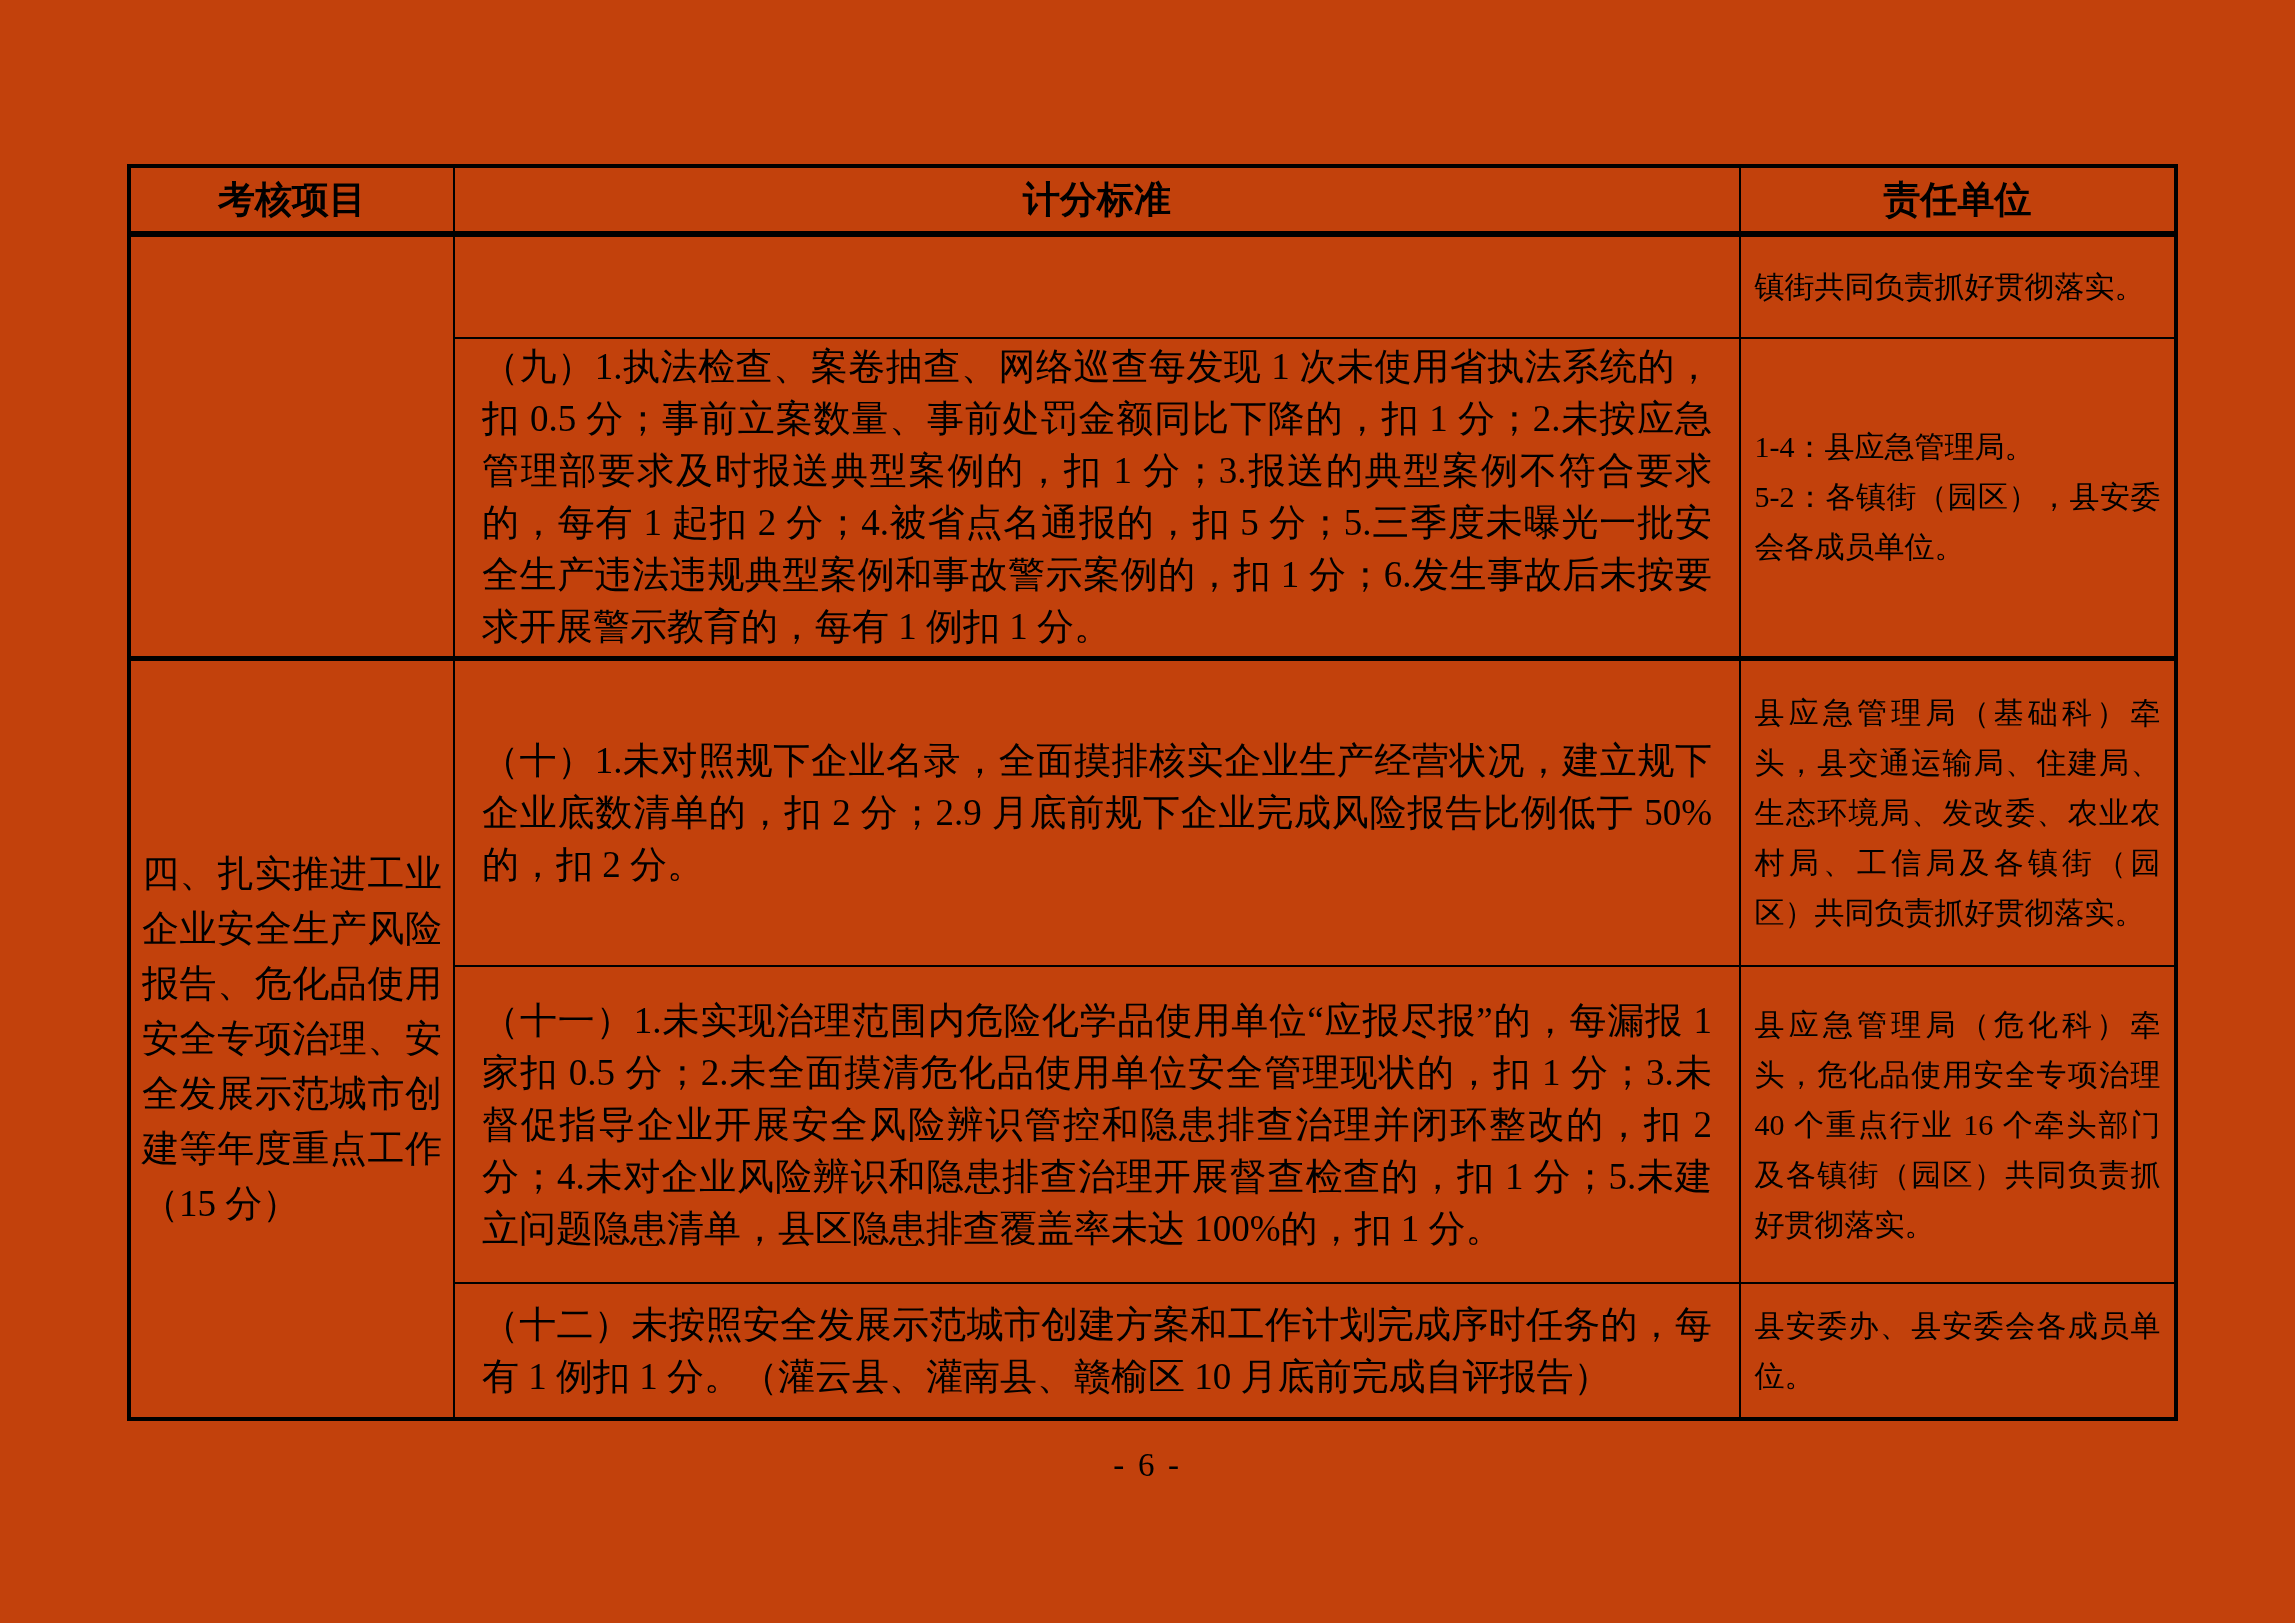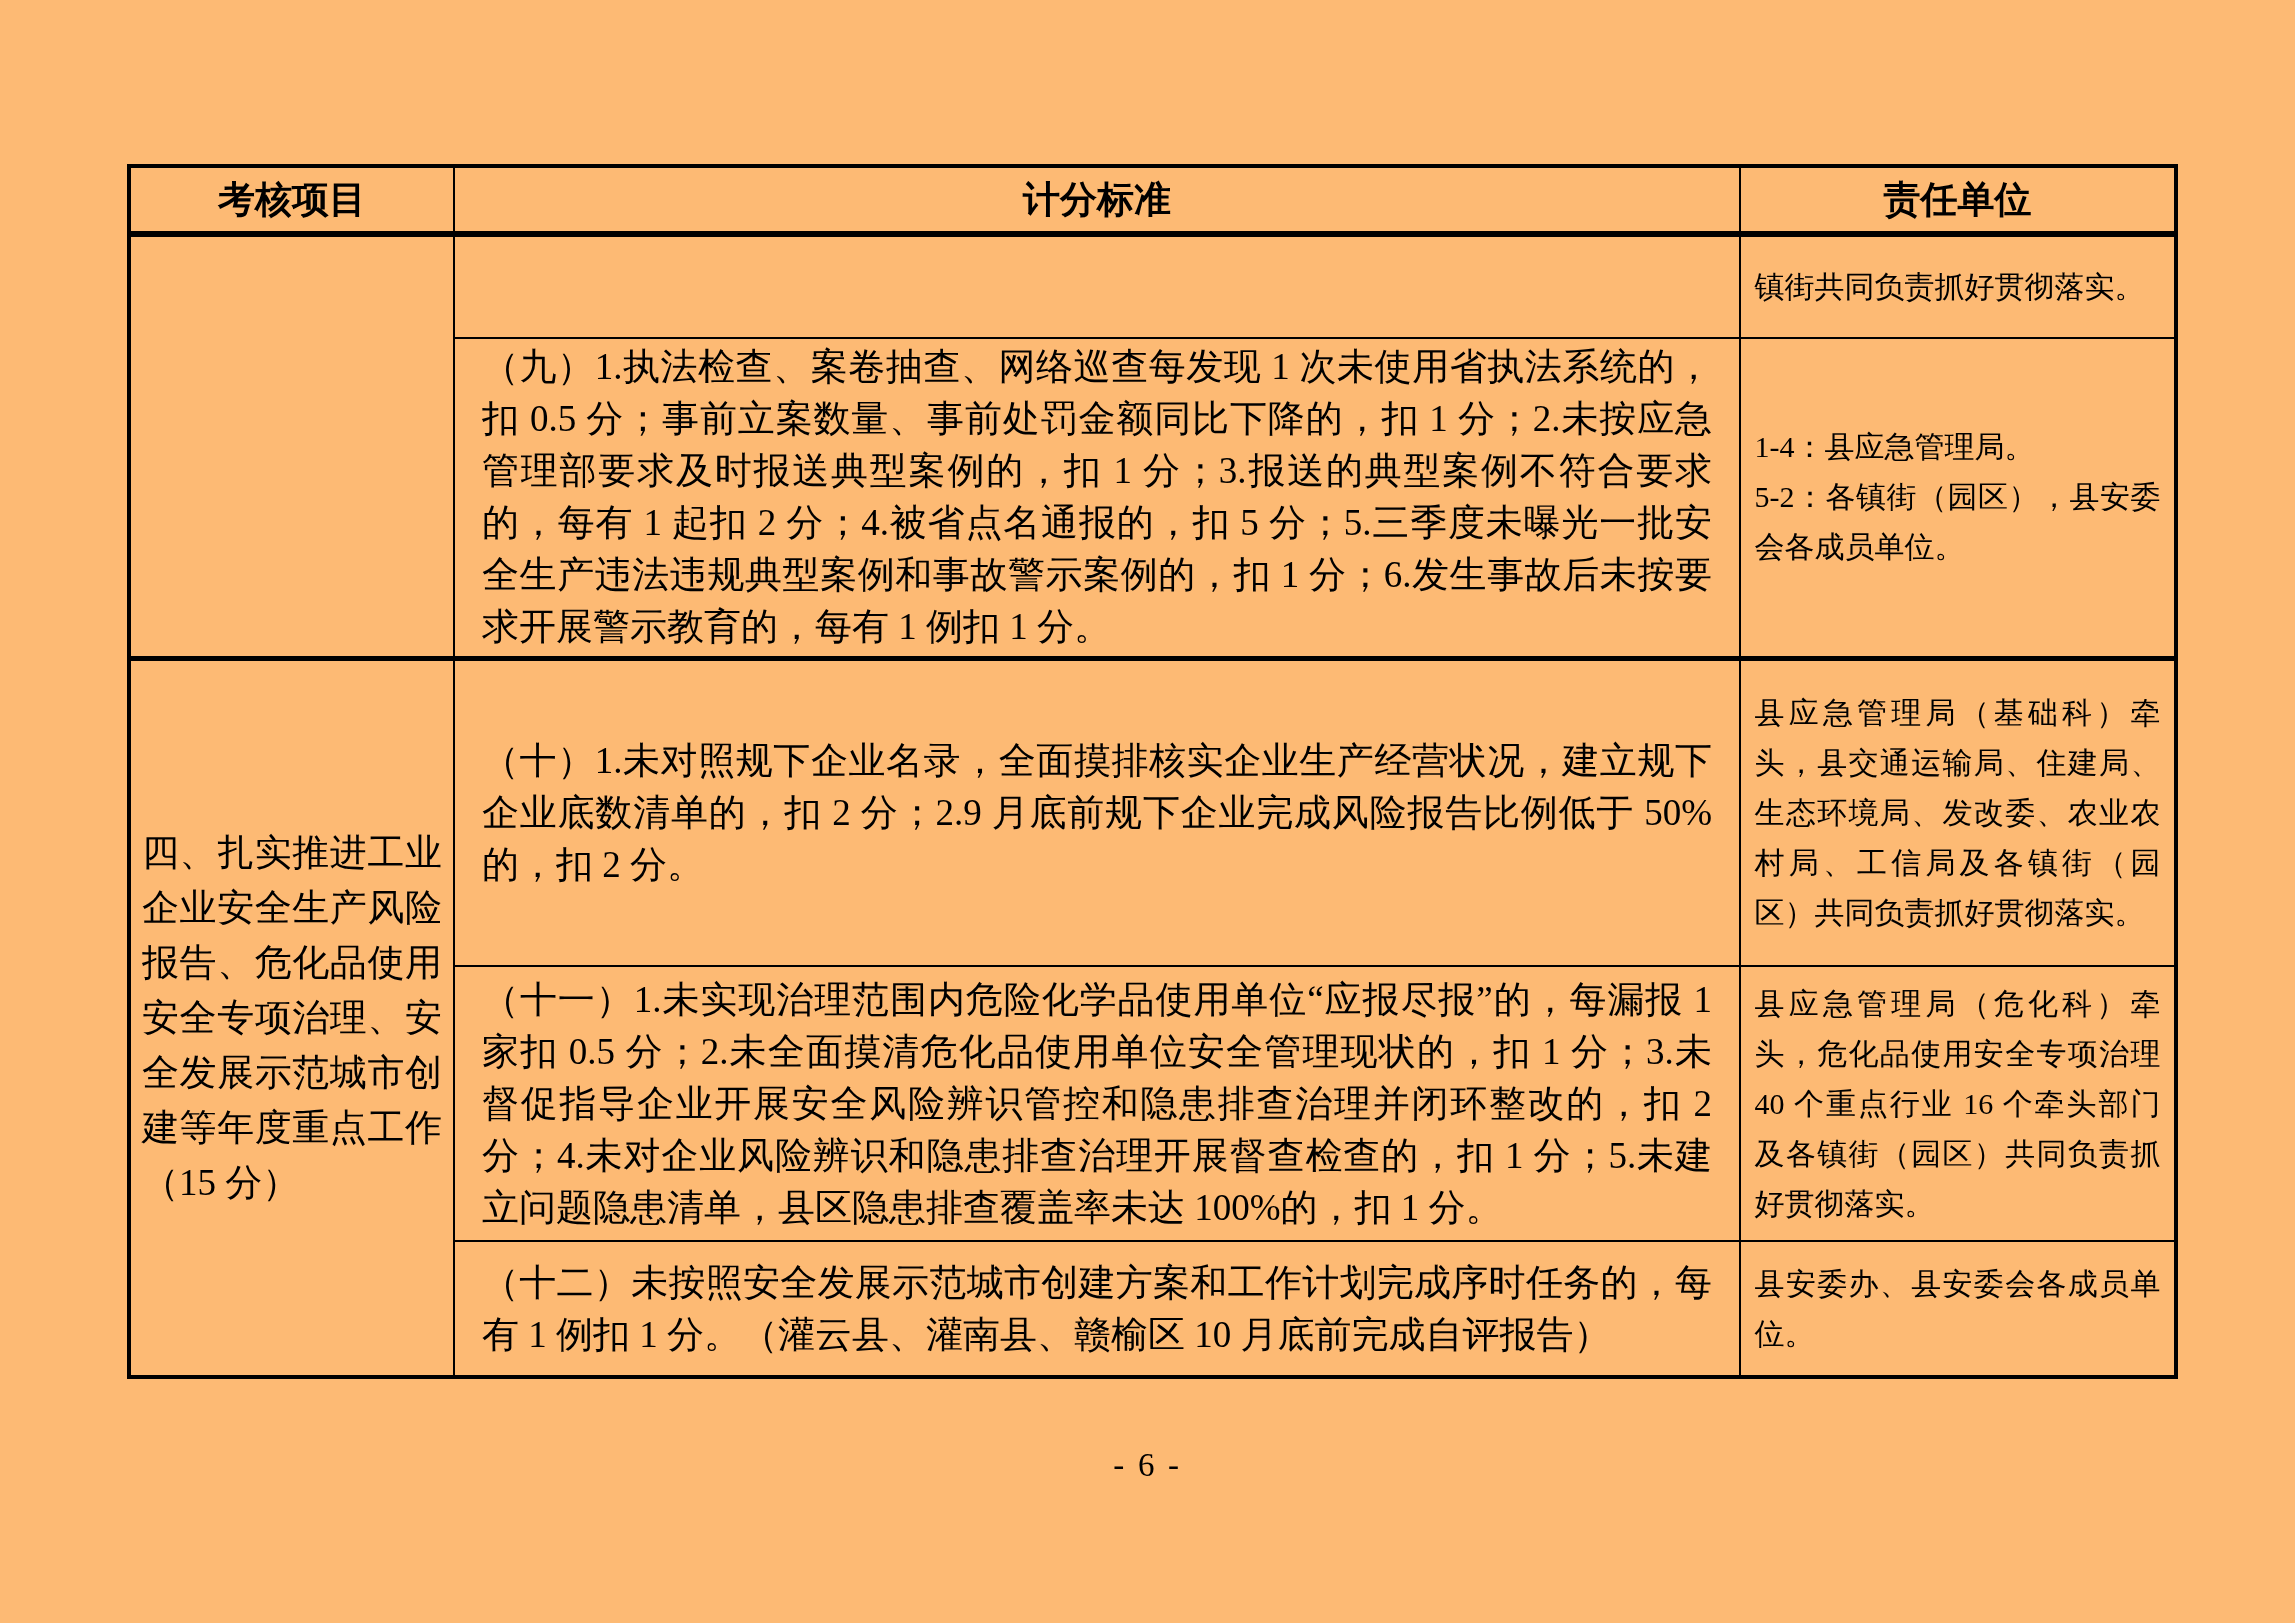--- a/index.html
+++ b/index.html
@@ -1,19 +1,19 @@
 <!DOCTYPE html>
 <html style="font-size:11px"><head>
 <meta charset="utf-8">
 <style>
   html,body{margin:0;padding:0;background:#e8e8e8;}
   .page{
     position:relative;
     width:2295px;height:1623px;
-    background:#fdba74;
+    background:#c2410c;
     font-family:"Liberation Serif","DejaVu Serif",serif;
     color:#000;
     overflow:hidden;
   }
   table.assessment{
     position:absolute;left:127px;top:164px;
     width:2048px;
     border-collapse:collapse;
     table-layout:fixed;
     border:4.8px solid #000;
@@ -87,21 +87,21 @@
         <div>5-2：各镇街（园区），县安委会各成员单位。</div>
       </td>
     </tr>
 
     <tr style="height:308px">
       <td class="item" rowspan="3">四、扎实推进工业企业安全生产风险报告、危化品使用安全专项治理、安全发展示范城市创建等年度重点工作（15 分）</td>
       <td class="std">（十）1.未对照规下企业名录，全面摸排核实企业生产经营状况，建立规下企业底数清单的，扣 2 分；2.9 月底前规下企业完成风险报告比例低于 50%的，扣 2 分。</td>
       <td class="unit">县应急管理局（基础科）牵头，县交通运输局、住建局、生态环境局、发改委、农业农村局、工信局及各镇街（园区）共同负责抓好贯彻落实。</td>
     </tr>
 
-    <tr style="height:275px">
+    <tr style="height:317px">
       <td class="std">（十一）1.未实现治理范围内危险化学品使用单位“应报尽报”的，每漏报 1 家扣 0.5 分；2.未全面摸清危化品使用单位安全管理现状的，扣 1 分；3.未督促指导企业开展安全风险辨识管控和隐患排查治理并闭环整改的，扣 2 分；4.未对企业风险辨识和隐患排查治理开展督查检查的，扣 1 分；5.未建立问题隐患清单，县区隐患排查覆盖率未达 100%的，扣 1 分。</td>
       <td class="unit">县应急管理局（危化科）牵头，危化品使用安全专项治理 40 个重点行业 16 个牵头部门及各镇街（园区）共同负责抓好贯彻落实。</td>
     </tr>
 
     <tr style="height:136px">
       <td class="std">（十二）未按照安全发展示范城市创建方案和工作计划完成序时任务的，每有 1 例扣 1 分。（灌云县、灌南县、赣榆区 10 月底前完成自评报告）</td>
       <td class="unit">县安委办、县安委会各成员单位。</td>
     </tr>
   </tbody>
     </table>

